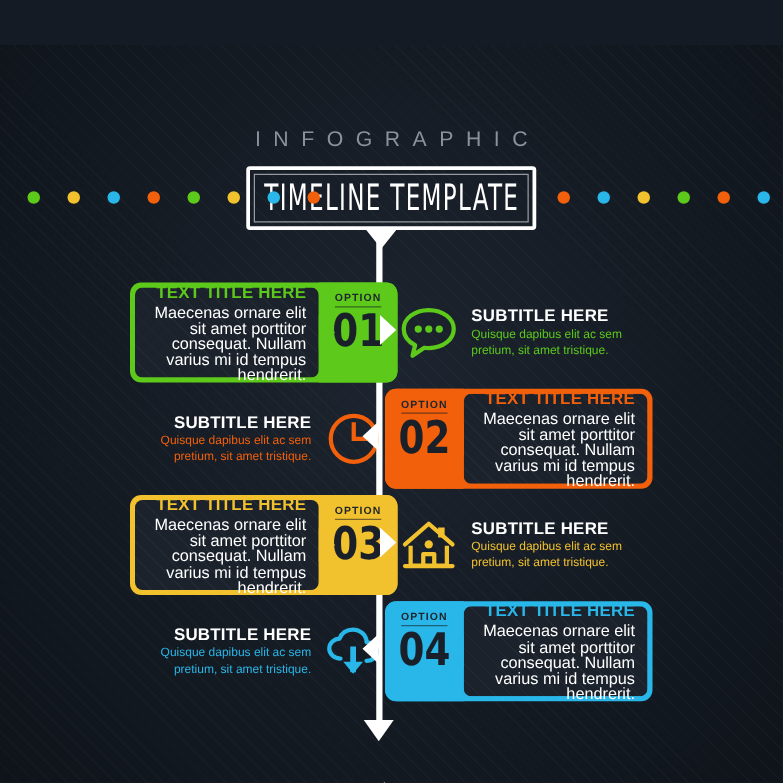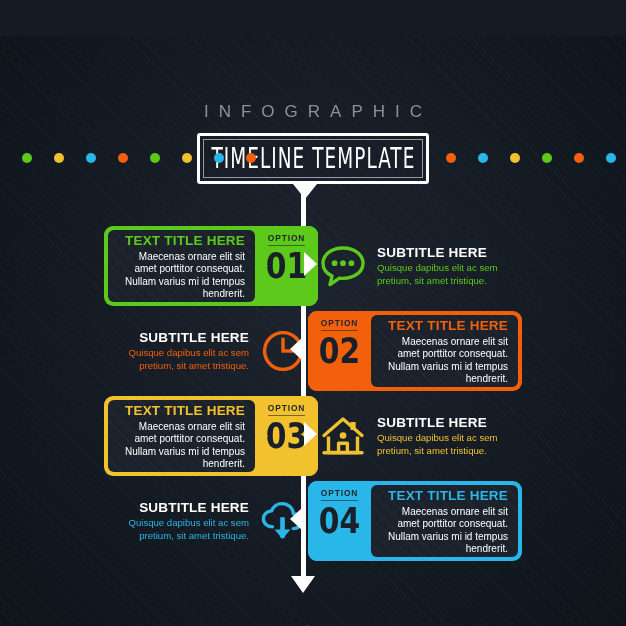--- a/index.html
+++ b/index.html
@@ -124,21 +124,21 @@
     display:flex; flex-direction:column; justify-content:center;
   }
   .card-title {
     font-size:13.5px;
     font-weight:bold;
     letter-spacing:0.2px;
     margin-bottom:3px;
     white-space:nowrap;
   }
   .card-text {
-    font-size:10px;
+    font-size:13px;
     line-height:12.4px;
     color:#ffffff;
   }
 
   
   .opt {
     position:relative;
     width:63px; height:80px;
     display:flex; flex-direction:column;
     align-items:center; justify-content:flex-start;

